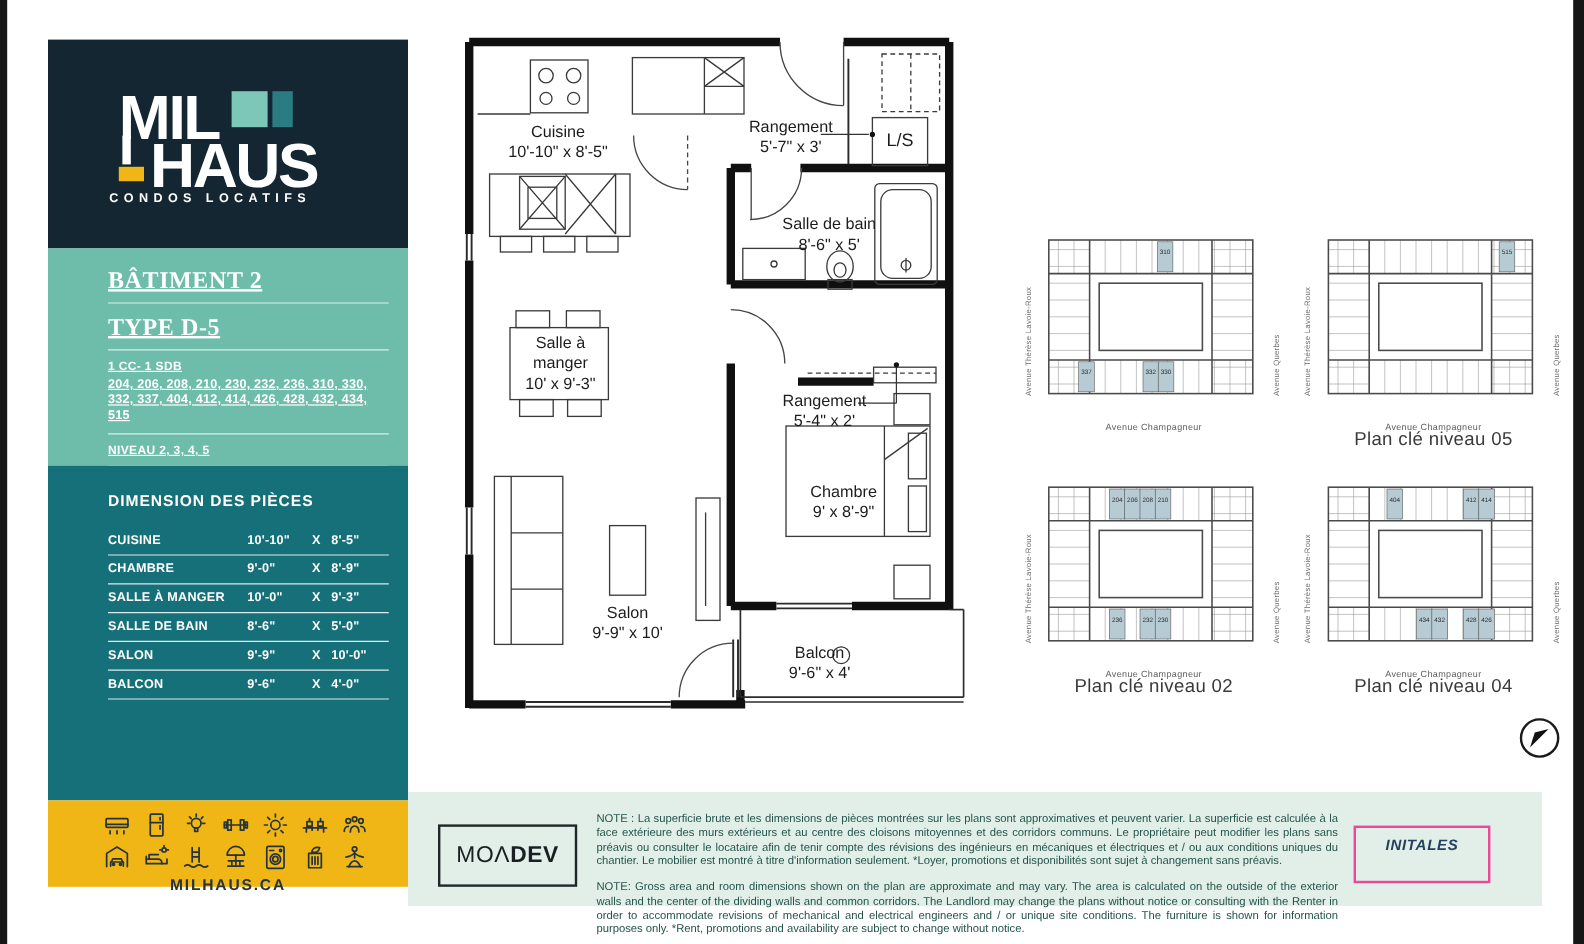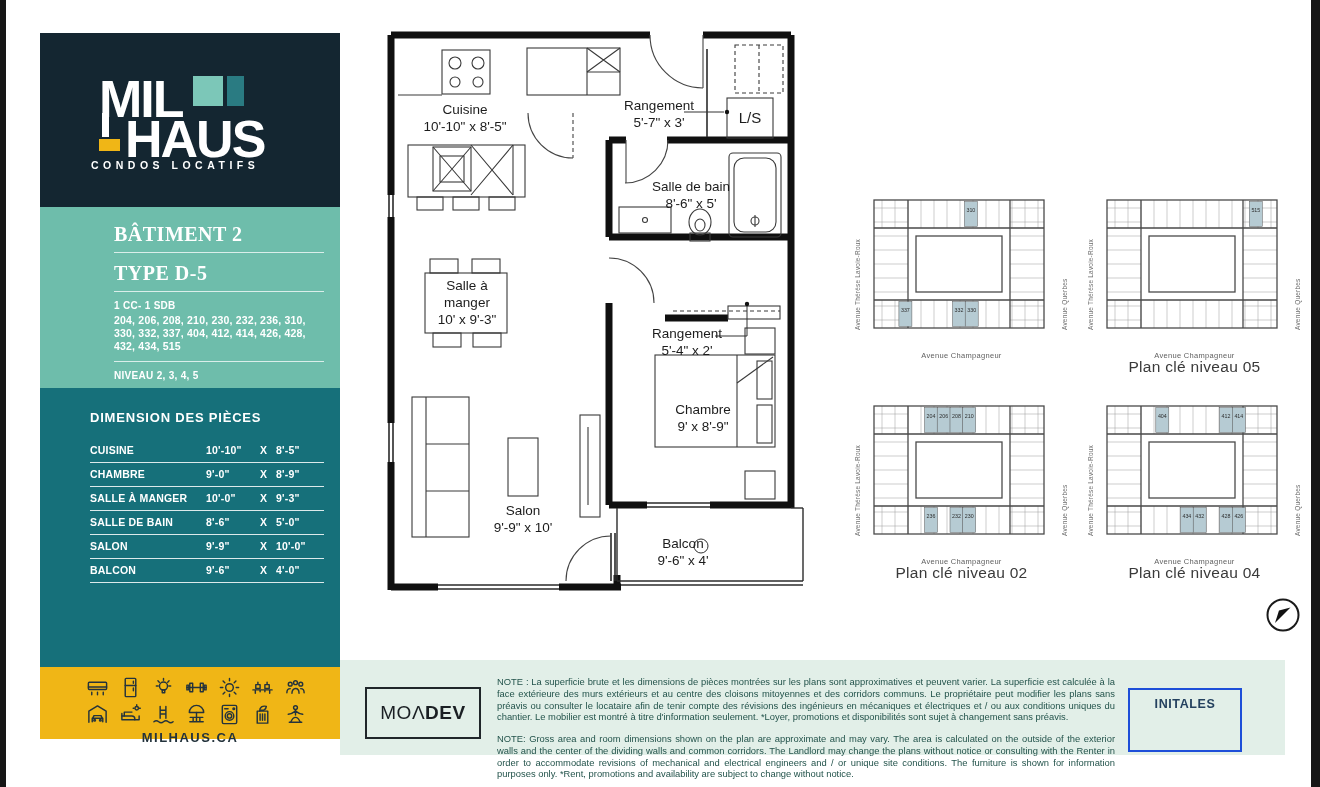--- a/index.html
+++ b/index.html
@@ -6,21 +6,21 @@
   #stage{position:relative;width:1320px;height:787px;background:#fff;overflow:hidden;
          font-family:"Liberation Sans",sans-serif;}
   .edge-bar{position:absolute;top:0;height:787px;background:#161616;}
   .edge-bar.left{left:0;width:6px;}
   .edge-bar.right{left:1311px;width:9px;}
 
   
   #sidebar{position:absolute;left:40px;top:33px;width:300px;}
   #side-navy{position:relative;width:300px;height:174px;background:#142631;}
   #side-teal{position:relative;width:300px;height:181px;background:#6ebdab;
-             box-sizing:border-box;padding:14px 16px 0 74px;color:#fff;}
+             box-sizing:border-box;padding:14px 16px 0 50px;color:#fff;text-decoration:underline;}
   #side-darkteal{position:relative;width:300px;height:279px;background:#16707a;
              box-sizing:border-box;padding:22px 16px 0 50px;color:#fff;}
   #side-yellow{position:relative;width:300px;height:72px;background:#f0b616;
              box-sizing:border-box;padding-top:9px;color:#24333c;}
 
   
   #logo{position:absolute;left:59px;top:40px;width:182px;height:86px;color:#fff;}
   .logo-word{position:absolute;font-weight:bold;font-size:52px;line-height:1;
              letter-spacing:-2px;font-family:"Liberation Sans",sans-serif;}
   .logo-mil{left:0;top:0;}
@@ -76,22 +76,22 @@
   
   #noteband{position:absolute;left:340px;top:660px;width:945px;height:95px;background:#e2efe8;}
   #mondev-box{position:absolute;left:25px;top:27px;width:112px;height:48px;
               border:2px solid #20262a;display:flex;align-items:center;justify-content:center;
               color:#1a1f23;font-size:19px;letter-spacing:.5px;}
   #mondev-box .dev{font-weight:bold;}
   .note{position:absolute;left:157px;width:618px;text-align:justify;
         font-size:9.4px;line-height:11.6px;color:#24544c;}
   #note-fr{top:7px;}
   #note-en{top:64px;}
-  #initiales-box{position:absolute;left:788px;top:28px;width:114px;height:64px;
-              border:2px solid #1d4ed8;box-sizing:border-box;}
+  #initiales-box{position:absolute;left:788px;top:28px;width:114px;height:48px;
+              border:2px solid #ec4899;box-sizing:border-box;font-style:italic;}
   #initiales-box span{display:block;text-align:center;margin-top:7px;color:#24415f;
               font-size:12.5px;font-weight:bold;letter-spacing:.6px;}
 
   #compass{position:absolute;left:1264px;top:596px;width:38px;height:38px;}
 </style>
 </head>
 <body>
 
 <div id="stage">
   <div class="edge-bar left"></div>

